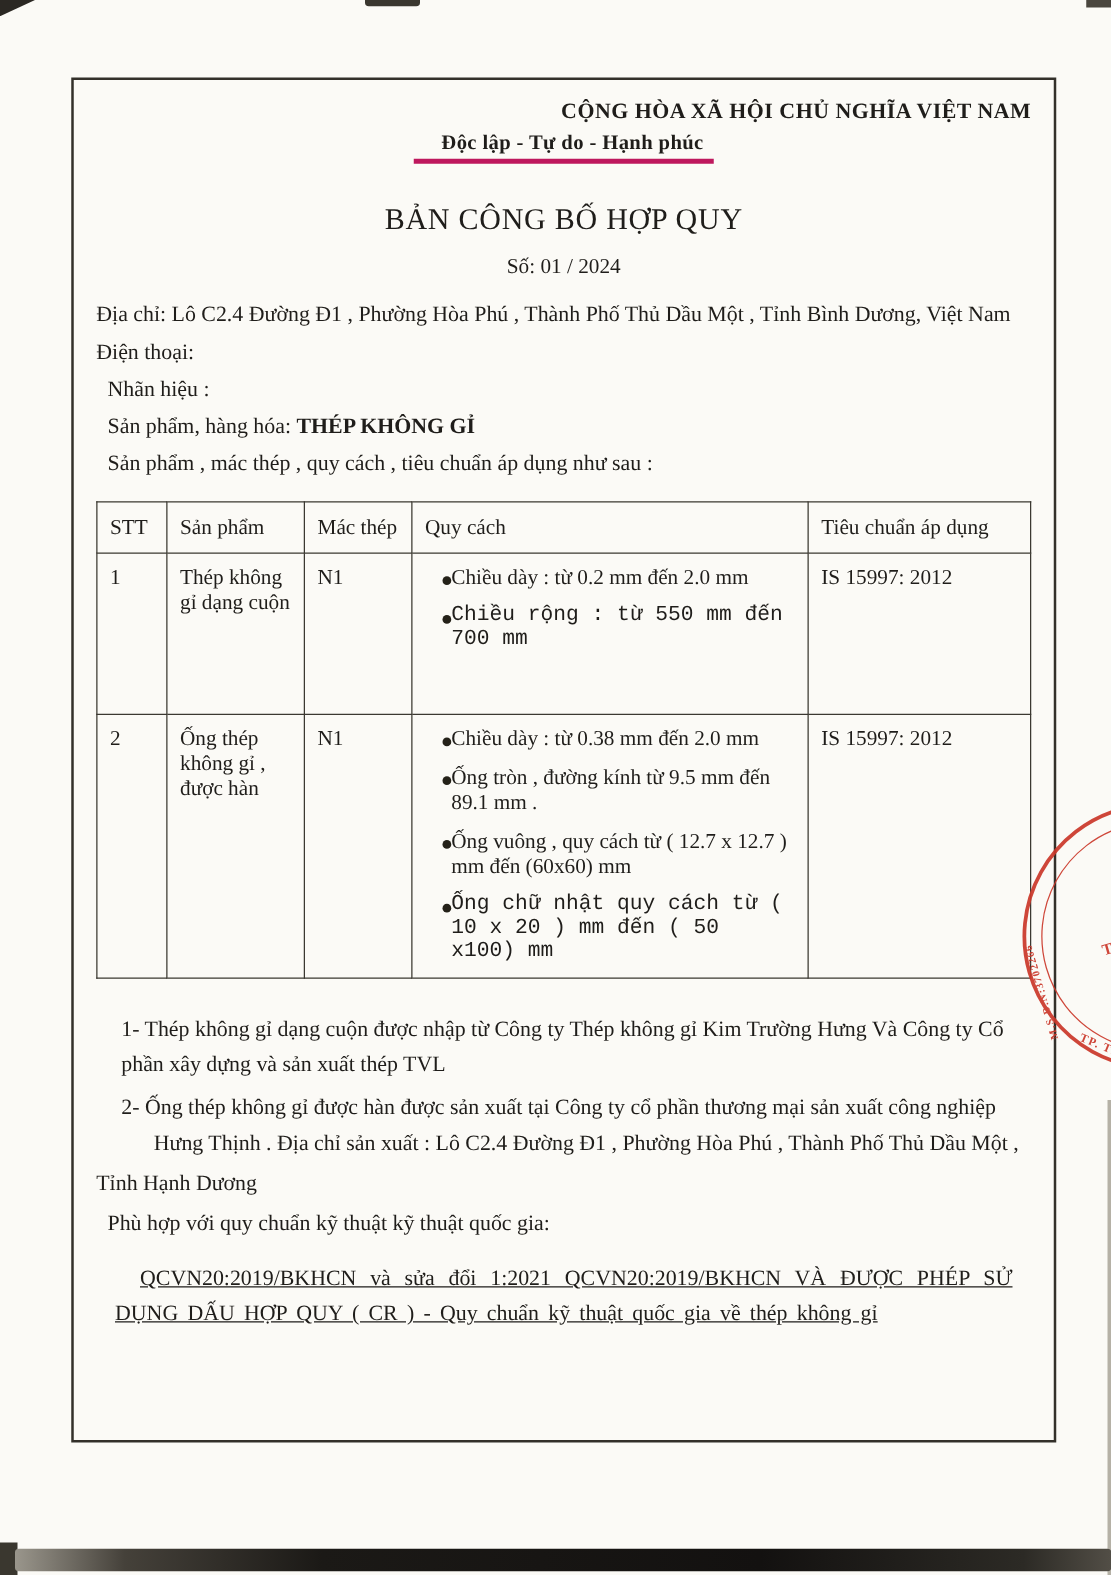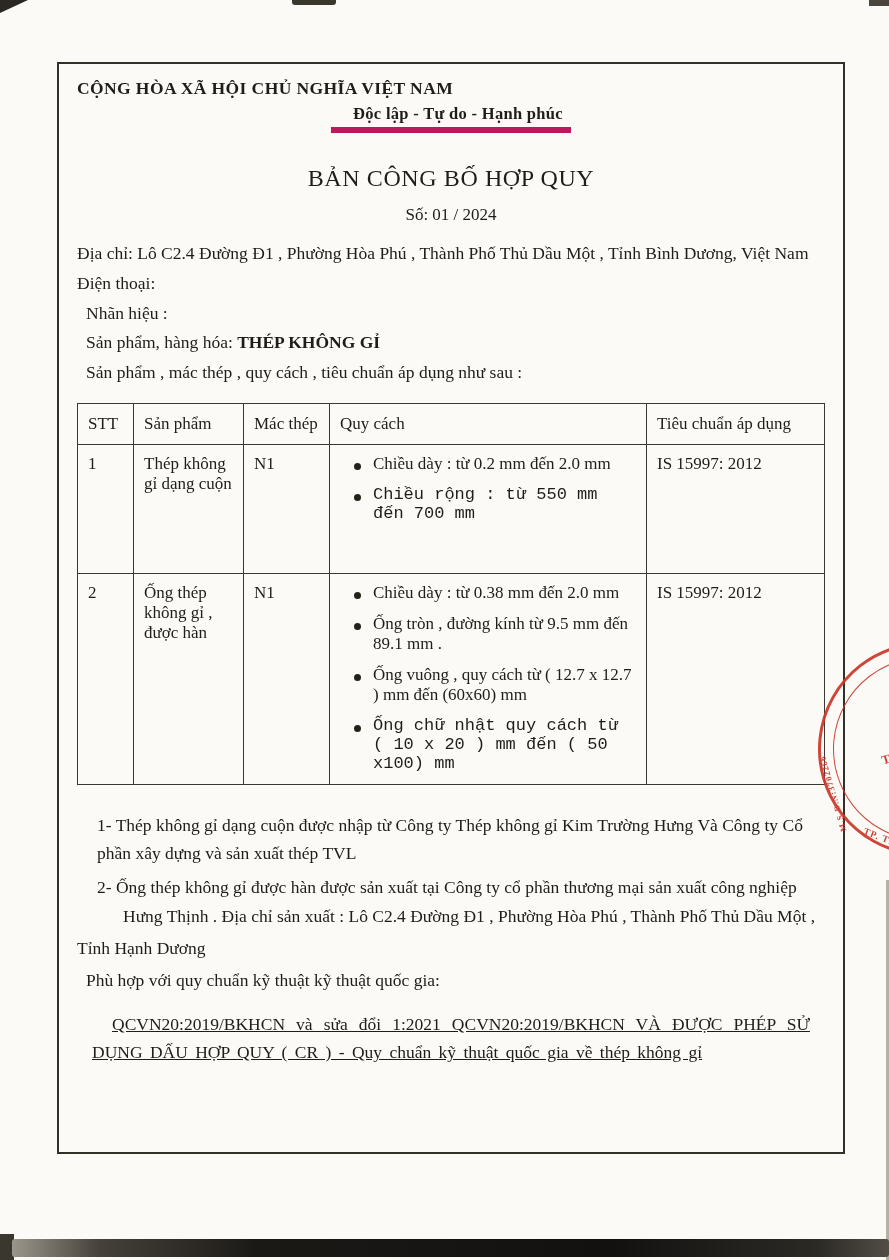--- a/index.html
+++ b/index.html
@@ -19,41 +19,41 @@
   .scan-top-mark { position:absolute; left:292px; top:0; width:44px; height:5px; background:#3a372f; border-radius:0 0 3px 3px; }
   .scan-corner-tr { position:absolute; right:0; top:0; width:20px; height:6px; background:#4a463e; }
   .scan-corner-bl { position:absolute; left:0; bottom:0; width:14px; height:26px; background:#3a372f; }
   .scan-right-line { position:absolute; right:0; top:880px; width:3px; height:380px; background:#b5b1a6; }
 
   
   .frame {
     position:absolute; left:57px; top:62px; width:788px; height:1092px;
     border:2px solid #33302a; box-sizing:border-box; padding:14px 18px 0 18px;
   }
-  .h-national { text-align:left; font-weight:bold; font-size:17.5px; letter-spacing:.4px; }
+  .h-national { text-align:right; font-weight:bold; font-size:17.5px; letter-spacing:.4px; }
   .h-motto-wrap { text-align:center; margin-top:5px; }
   .h-motto { display:inline-block; font-weight:bold; font-size:16.5px;
-    border-bottom:6px solid #be185d; padding:0 8px 3px 22px; letter-spacing:.3px; }
+    border-bottom:4px solid #be185d; padding:0 8px 3px 22px; letter-spacing:.3px; }
   .title { text-align:center; font-weight:normal; font-size:24px; margin-top:32px; letter-spacing:.6px; }
   .doc-no { text-align:center; font-size:17px; margin-top:13px; }
 
   .body-text { margin-top:14px; font-size:17.5px; line-height:1.7; }
   .para { margin:0; }
   .para.indent { padding-left:9px; }
   .bold { font-weight:bold; }
 
   table.tbl { width:100%; border-collapse:collapse; margin-top:15px; font-size:17px; table-layout:fixed; }
   .tbl th, .tbl td { border:1.6px solid #3b3831; padding:9px 10px; vertical-align:top; font-weight:normal; text-align:left; }
   .tbl th { padding:10px 10px; }
   .col-stt { width:56px; } .col-prod { width:110px; } .col-grade { width:86px; } .col-std { width:178px; }
   .cell-center { text-align:center; }
   .cell-grade { padding-left:22px; }
   .cell-prod { text-align:justify; }
   .row1 td { padding-bottom:48px; }
-  .spec { display:flex; gap:12px; margin:0 0 11px 14px; }
+  .spec { display:flex; gap:0; margin:0 0 11px 14px; }
   .spec:last-child { margin-bottom:2px;font-family:Liberation Mono, monospace; }
   .spec .dot { width:7px; height:7px; border-radius:50%; background:#242118; flex:none; margin-top:9px; }
 
   .notes { margin-top:26px; font-size:17.5px; line-height:1.62; }
   .note1 { padding-left:20px; margin:0 0 6px 0; }
   .note2 { padding-left:46px; text-indent:-26px; margin:0 0 4px 0; }
   .province { margin:0 0 4px 0; }
   .conf-intro { padding-left:9px; margin:0 0 6px 0; }
   .conf-detail { margin:15px; text-align:justify; text-indent:20px; word-spacing:3px;text-decoration:underline; }
 

